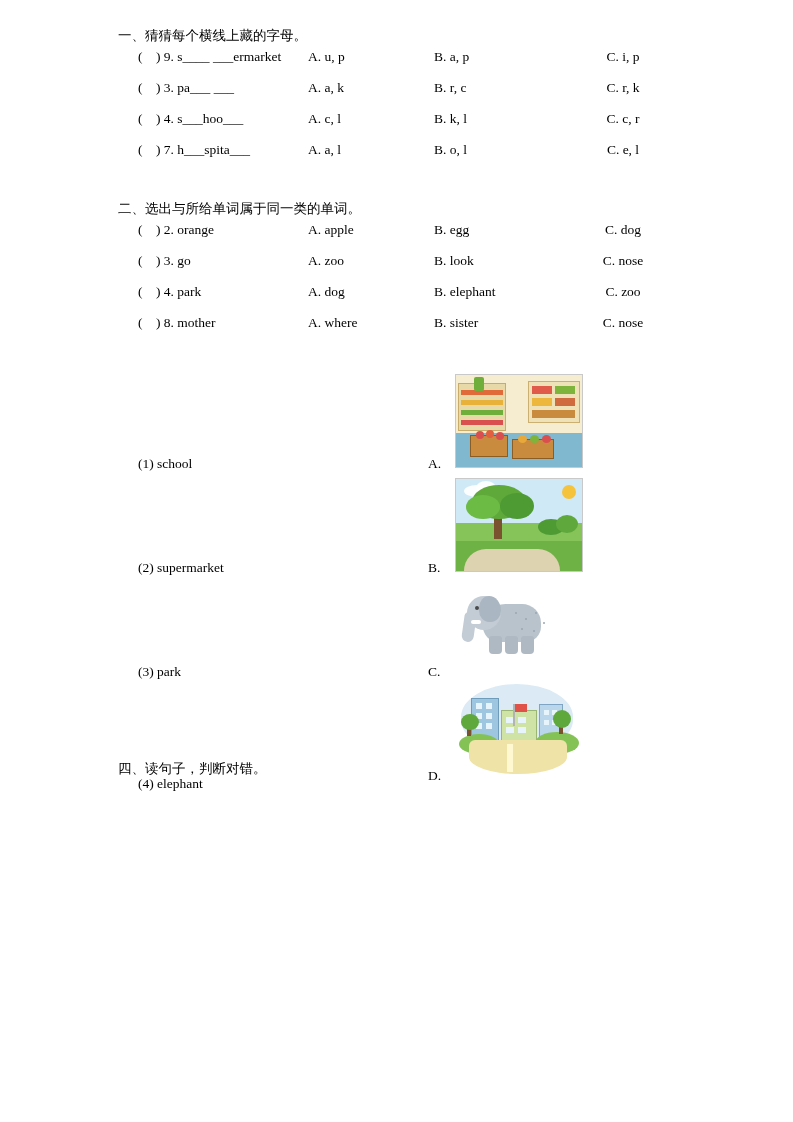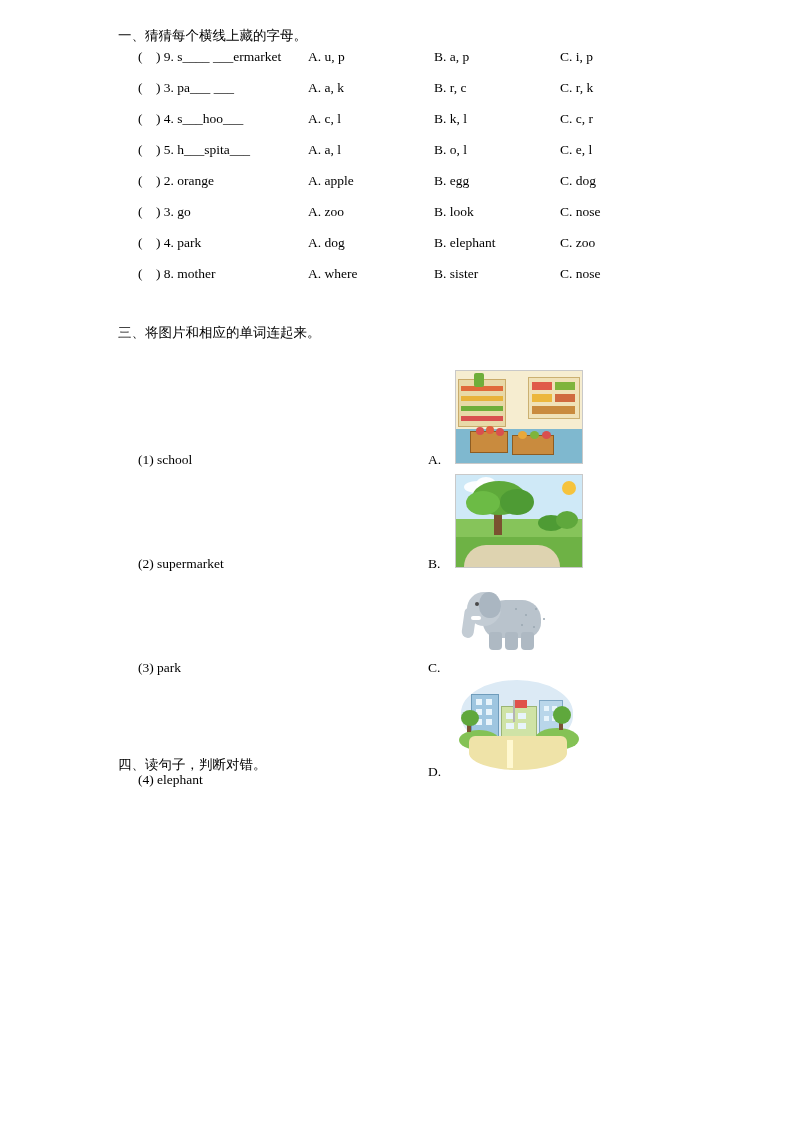--- a/index.html
+++ b/index.html
@@ -48,21 +48,21 @@
   .q-stem {
     width: 170px;
     flex: 0 0 170px;
     white-space: pre;
   }
   .q-opt {
     width: 126px;
     flex: 0 0 126px;
     white-space: pre;
   }
-  .q-opt.last { flex: 0 0 auto; }
+  .q-opt.last { flex: 0 0 auto; text-align: center; }
 
   
   .match-wrap {
     position: relative;
     margin-top: 6px;
     height: 400px;
   }
   .match-left {
     position: absolute;
     left: 78px;
@@ -157,26 +157,27 @@
     <span class="q-opt">B. r, c</span>
     <span class="q-opt last">C. r, k</span>
   </div>
   <div class="q-row">
     <span class="q-stem">(    ) 4. s___hoo___</span>
     <span class="q-opt">A. c, l</span>
     <span class="q-opt">B. k, l</span>
     <span class="q-opt last">C. c, r</span>
   </div>
   <div class="q-row">
-    <span class="q-stem">(    ) 5. h___spita___</span>
+    <span class="q-stem">(    ) 7. h___spita___</span>
     <span class="q-opt">A. a, l</span>
     <span class="q-opt">B. o, l</span>
     <span class="q-opt last">C. e, l</span>
   </div>
 
+  <div class="section-head">二、选出与所给单词属于同一类的单词。</div>
 
   <div class="q-row">
     <span class="q-stem">(    ) 2. orange</span>
     <span class="q-opt">A. apple</span>
     <span class="q-opt">B. egg</span>
     <span class="q-opt last">C. dog</span>
   </div>
   <div class="q-row">
     <span class="q-stem">(    ) 3. go</span>
     <span class="q-opt">A. zoo</span>
@@ -189,21 +190,20 @@
     <span class="q-opt">B. elephant</span>
     <span class="q-opt last">C. zoo</span>
   </div>
   <div class="q-row">
     <span class="q-stem">(    ) 8. mother</span>
     <span class="q-opt">A. where</span>
     <span class="q-opt">B. sister</span>
     <span class="q-opt last">C. nose</span>
   </div>
 
-  <div class="section-head">三、将图片和相应的单词连起来。</div>
 
   <div class="match-wrap">
 
     <div class="match-left">
       <div class="item" style="top:104px;">(1) school</div>
       <div class="item" style="top:208px;">(2) supermarket</div>
       <div class="item" style="top:312px;">(3) park</div>
       <div class="item" style="top:424px;">(4) elephant</div>
     </div>
 

